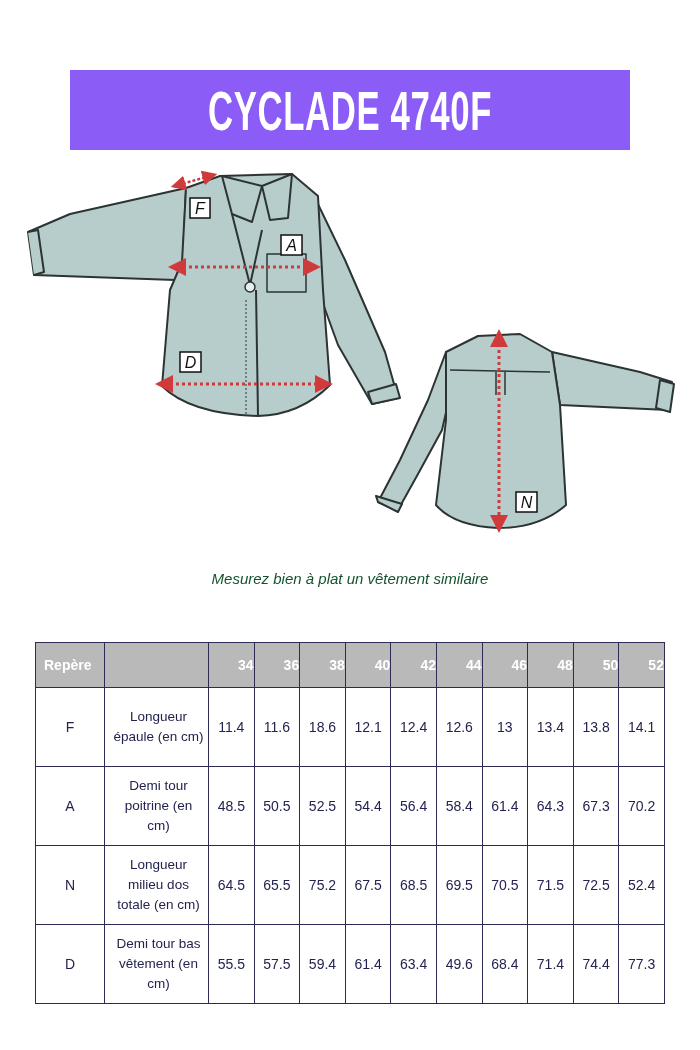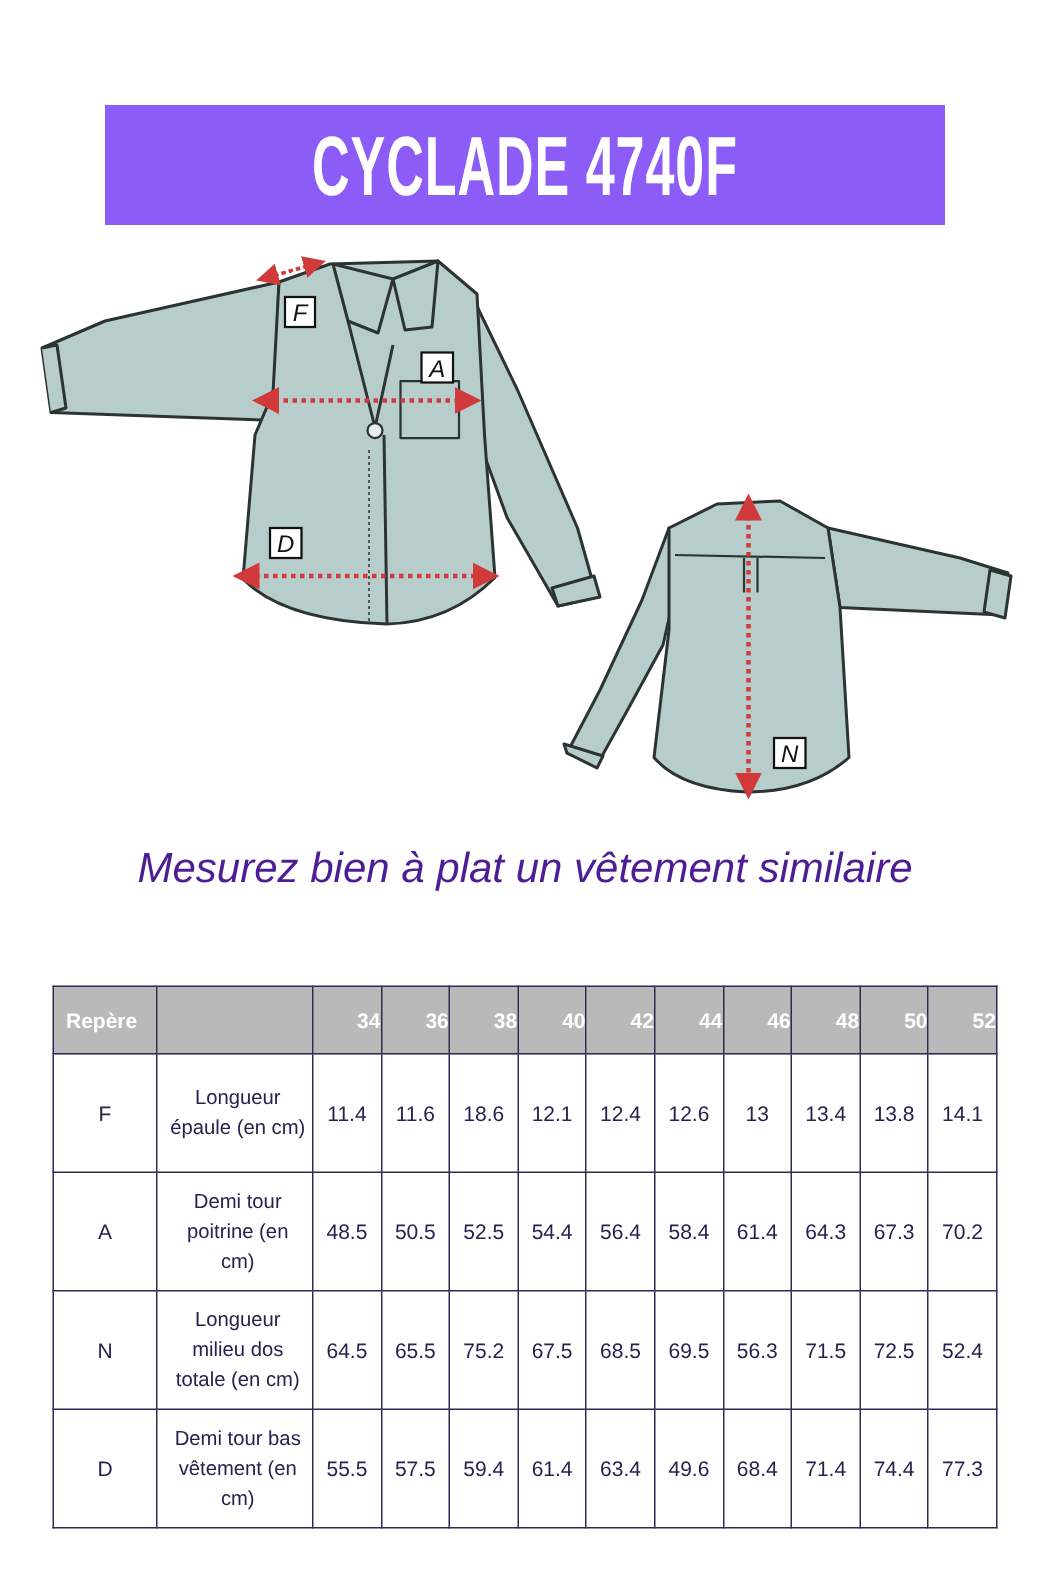--- a/index.html
+++ b/index.html
@@ -1,22 +1,22 @@
 <!DOCTYPE html>
 <html><head>
 <meta charset="utf-8">
 <style>
   html, body { margin:0; padding:0; background:#ffffff; }
   body { width:700px; height:1050px; position:relative; overflow:hidden; font-family:"Liberation Sans", sans-serif; }
   .title-bar { position:absolute; left:70px; top:70px; width:560px; height:80px; background:#8b5cf6; display:flex; align-items:center; justify-content:center; }
   .title-text { color:#ffffff; font-family:"Liberation Sans", sans-serif; font-weight:bold; font-size:56px; letter-spacing:1px; transform:scaleX(0.62); white-space:nowrap; }
   .illustration { position:absolute; left:0; top:160px; width:700px; height:380px; }
-  .instructions { position:absolute; left:0; top:566px; width:700px; text-align:center; color:#4c1d95; font-style:italic; font-size:28px; line-height:25px; font-family:"Liberation Sans", sans-serif; }
+  .instructions { position:absolute; left:0; top:566px; width:700px; text-align:center; color:#14532d; font-style:italic; font-size:15px; line-height:25px; font-family:"Liberation Sans", sans-serif; }
   .instructions div { display:block; }
-  table.size-table { position:absolute; left:35px; top:657px; border-collapse:collapse; table-layout:fixed; width:629px; font-family:"Liberation Sans", sans-serif; color:#23234f;border-radius:18px; }
+  table.size-table { position:absolute; left:35px; top:642px; border-collapse:collapse; table-layout:fixed; width:629px; font-family:"Liberation Sans", sans-serif; color:#23234f;border-radius:18px; }
   table.size-table th, table.size-table td { border:1.5px solid #2b2b55; text-align:center; vertical-align:middle; padding:0; }
   table.size-table th { background:#b9b9b9; color:#ffffff; font-weight:bold; font-size:14px; height:44px;text-align:right; }
   table.size-table th.rep { text-align:left; padding-left:8px; }
   table.size-table td { height:78px; font-size:14px; }
   table.size-table td.label { text-align:center; padding-left:8px; padding-right:4px; font-size:13.5px; line-height:20px; }
 </style>
 </head>
 <body>
 
 <div class="title-bar">
@@ -157,21 +157,21 @@
     </tr>
     <tr>
       <td>N</td>
       <td class="label">Longueur milieu dos totale (en cm)</td>
       <td>64.5</td>
       <td>65.5</td>
       <td>75.2</td>
       <td>67.5</td>
       <td>68.5</td>
       <td>69.5</td>
-      <td>56.3</td>
+      <td>70.5</td>
       <td>71.5</td>
       <td>72.5</td>
       <td>52.4</td>
     </tr>
     <tr>
       <td>D</td>
       <td class="label">Demi tour bas vêtement (en cm)</td>
       <td>55.5</td>
       <td>57.5</td>
       <td>59.4</td>

